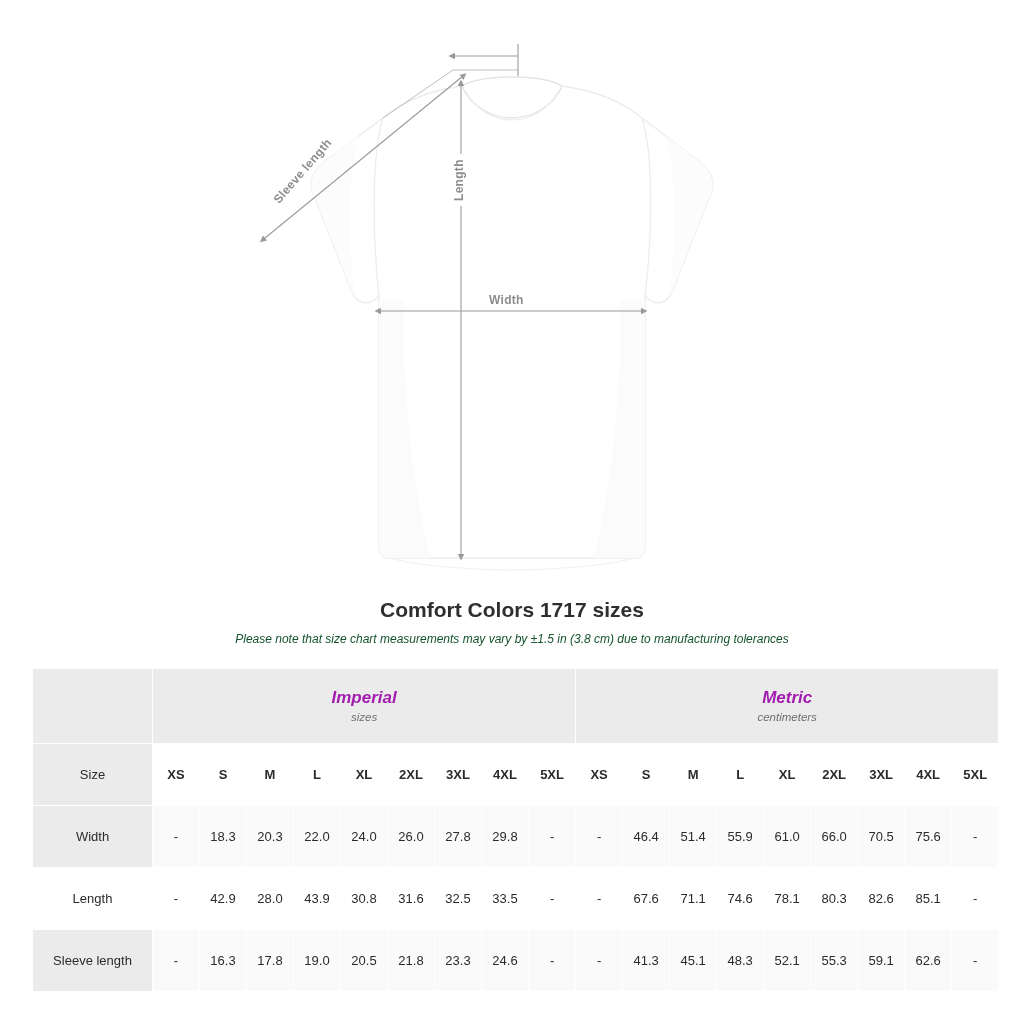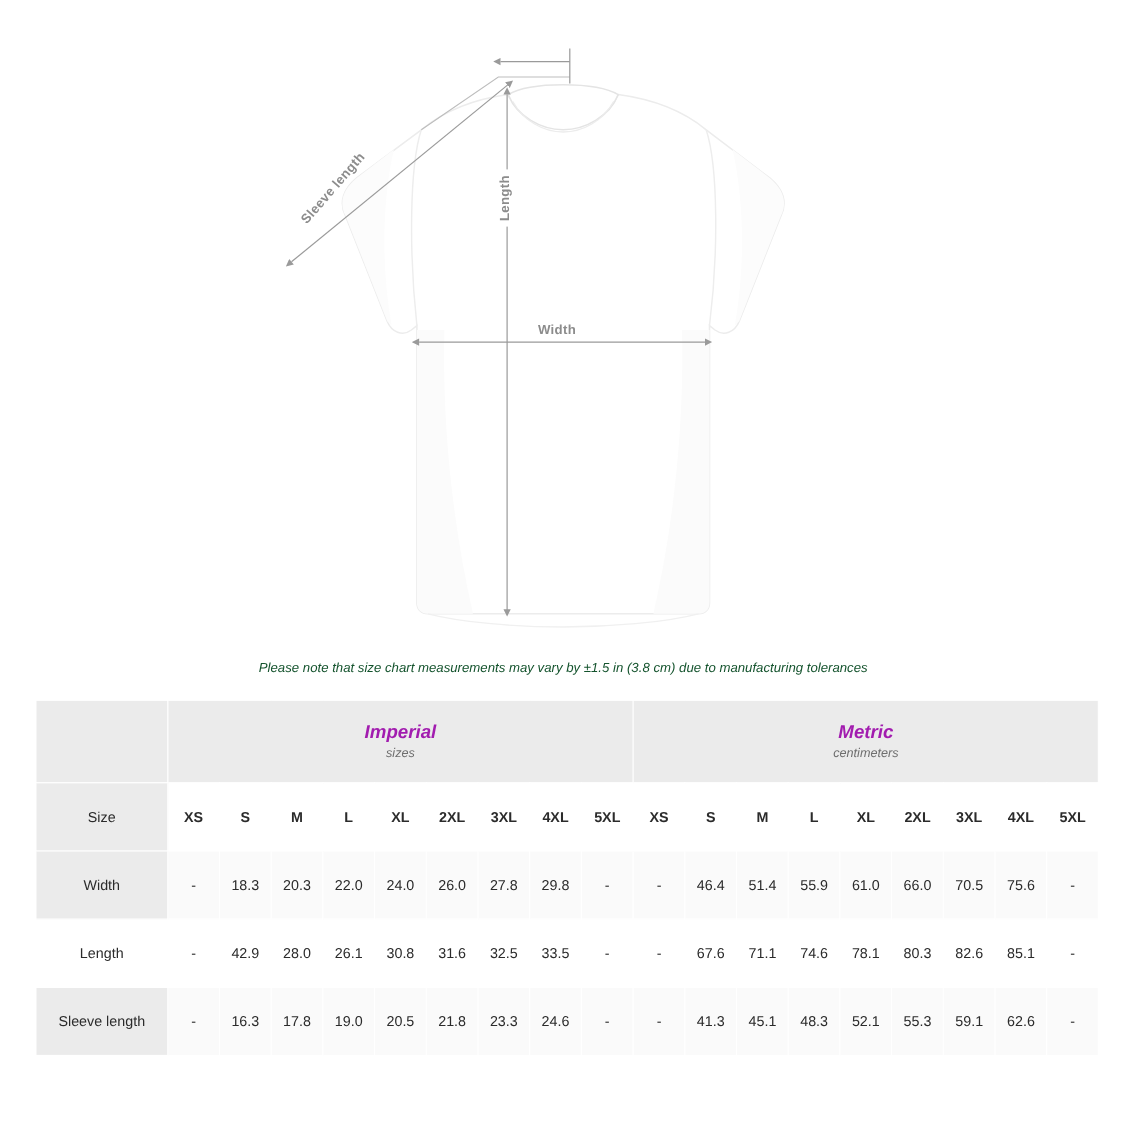--- a/index.html
+++ b/index.html
@@ -206,20 +206,21 @@
       <line x1="518" y1="44" x2="518" y2="76" stroke="#9a9a9a" stroke-width="1.1"></line>
       <line x1="455" y1="56" x2="518" y2="56" stroke="#9a9a9a" stroke-width="1.1" marker-start="url(#arrowStart)"></line>
     </svg>
 
     <span class="dim-label dim-width">Width</span>
     <span class="dim-label dim-length">Length</span>
     <span class="dim-label dim-sleeve">Sleeve length</span>
   </div>
 
   <div class="title-block">
+    <h1 class="chart-title">Comfort Colors 1717 sizes</h1>
     <p class="chart-note">Please note that size chart measurements may vary by ±1.5 in (3.8 cm) due to manufacturing tolerances</p>
   </div>
 
   <div class="table-wrap">
     <table class="size-table">
       <colgroup>
         <col style="width:120px">
         <col class="sz-col">
           <col class="sz-col">
           <col class="sz-col">
@@ -295,21 +296,21 @@
           <td class="val">70.5</td>
           <td class="val">75.6</td>
           <td class="val">-</td>
         </tr>
 
         <tr class="data-row alt">
           <td class="row-head">Length</td>
           <td class="val">-</td>
           <td class="val">42.9</td>
           <td class="val">28.0</td>
-          <td class="val">26.1</td>
+          <td class="val">43.9</td>
           <td class="val">30.8</td>
           <td class="val">31.6</td>
           <td class="val">32.5</td>
           <td class="val">33.5</td>
           <td class="val">-</td>
           <td class="val">-</td>
           <td class="val">67.6</td>
           <td class="val">71.1</td>
           <td class="val">74.6</td>
           <td class="val">78.1</td>

